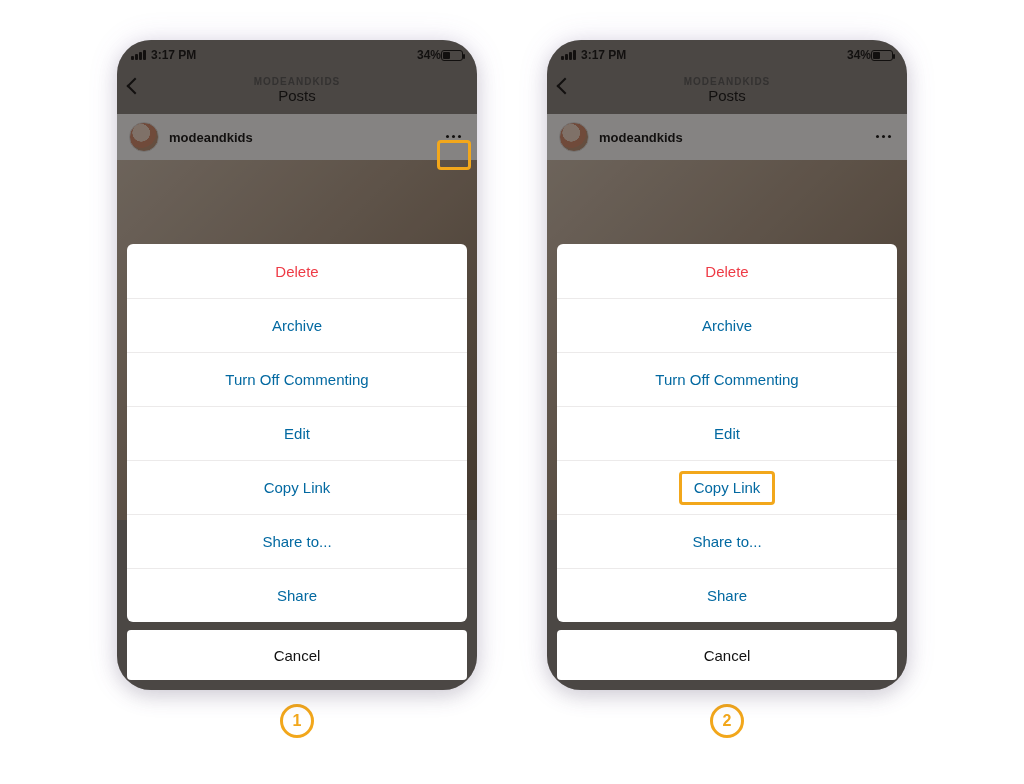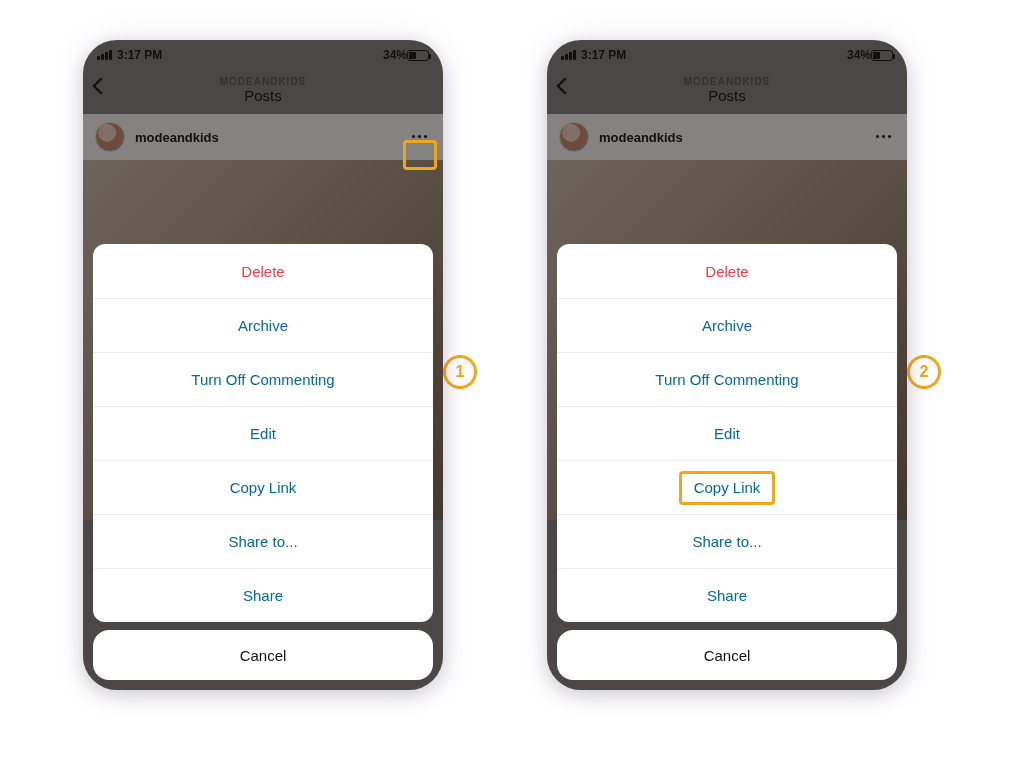--- a/index.html
+++ b/index.html
@@ -6,21 +6,21 @@
   body {
     width: 1024px;
     height: 784px;
     background: #ffffff;
     display: flex;
     justify-content: center;
     align-items: flex-start;
     gap: 70px;
     padding-top: 40px;
   }
-  .column { display: flex; flex-direction: row; align-items: center; text-align: right; }
+  .column { display: flex; flex-direction: column; align-items: center; text-align: right; }
   .device {
     width: 360px;
     height: 650px;
     border-radius: 34px;
     background: #7e7a77;
     position: relative;
     overflow: hidden;
     box-shadow: 0 0 30px rgba(120,90,180,0.15), 0 6px 20px rgba(0,0,0,0.15);
   }
   .dim-layer { position: absolute; inset: 0; }
@@ -91,31 +91,31 @@
   .bottom-icons svg { width: 24px; height: 24px; stroke:#000; fill:none; stroke-width:2;}
 
   
   .shade { position: absolute; inset: 0; background: rgba(32,30,28,0.55); }
 
   
   .sheet-wrap {
     position: absolute; left: 10px; right: 10px; bottom: 10px;
   }
   .sheet {
-    background: #fff; border-radius: 12px; overflow: hidden; margin-bottom: 8px;
+    background: #fff; border-radius: 6px; overflow: hidden; margin-bottom: 8px;
   }
   .sheet .row {
     height: 54px; display: flex; align-items: center; justify-content: center;
     font-size: 15px; color: #0369a1; border-top: 1px solid #eceaea;
     position: relative;
   }
   .sheet .row:first-child { border-top: none; }
   .sheet .danger { color: #ee3b46; }
   .cancel {
-    background: #fff; border-radius: 16px; height: 50px;
+    background: #fff; border-radius: 4px; height: 50px;
     display: flex; align-items: center; justify-content: center;
     font-size: 15px; color: #111;
   }
 
   .hl-box {
     border: 3px solid #f2a71b; border-radius: 4px;
     position: absolute; pointer-events: none;
   }
 
   .step-badge {

